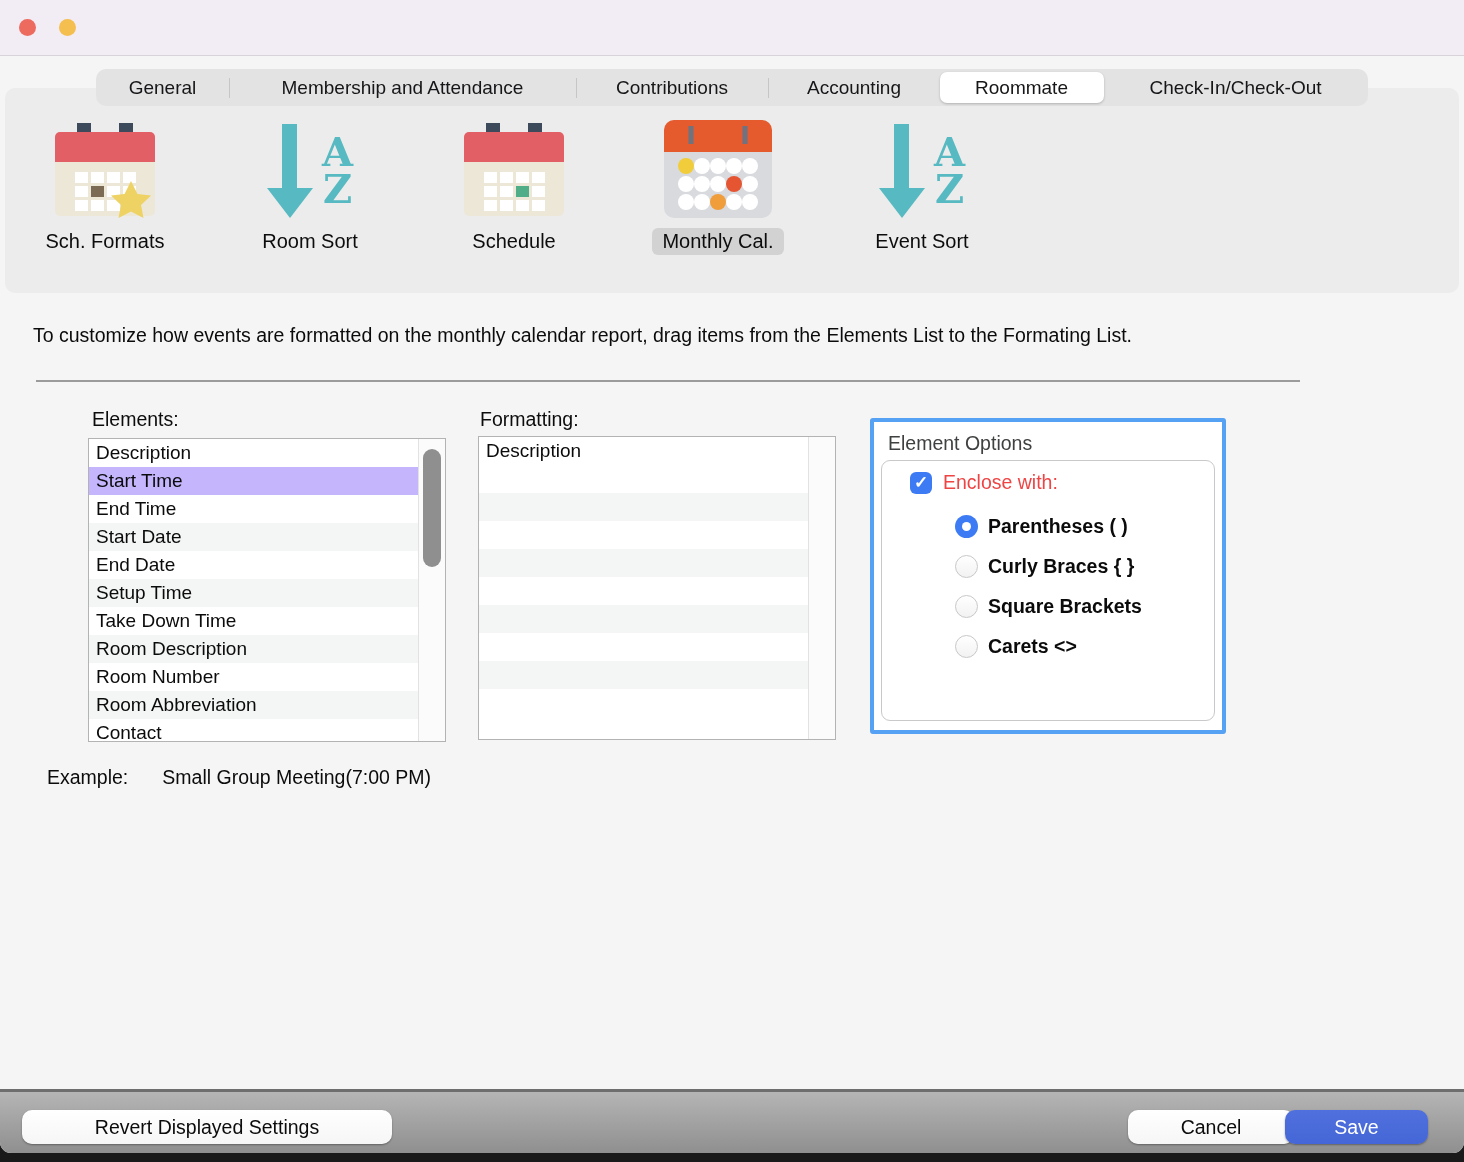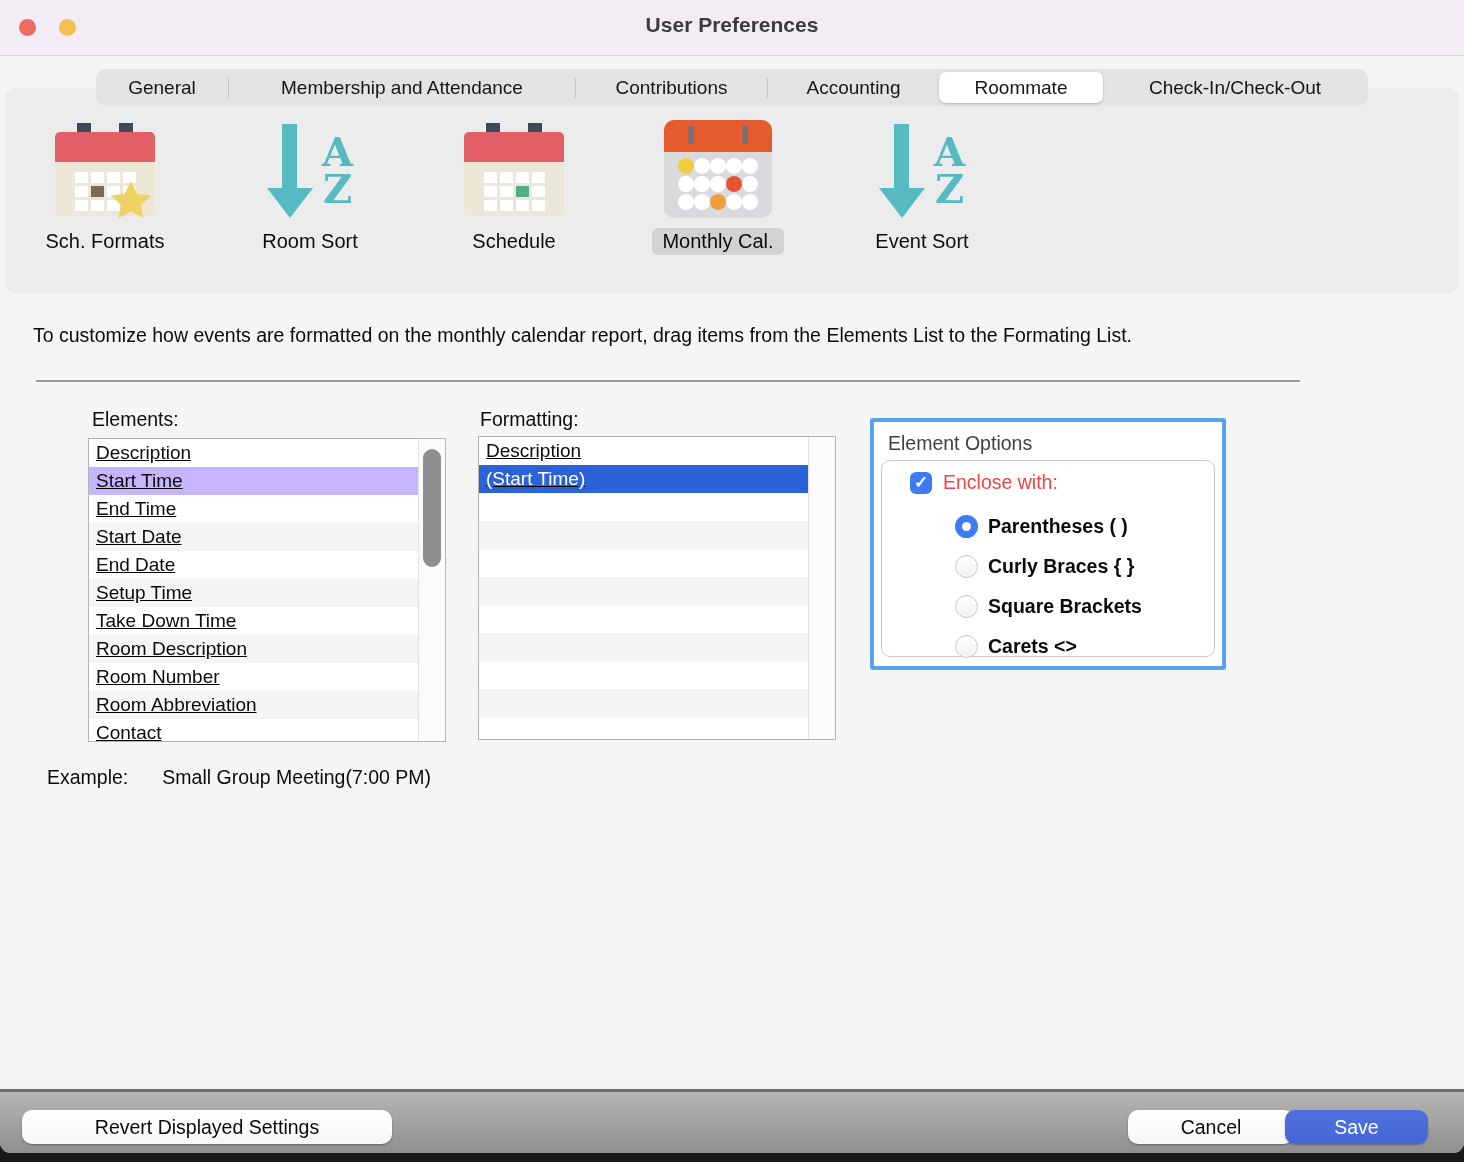--- a/index.html
+++ b/index.html
@@ -23,20 +23,21 @@
   .traffic.yellow{left:59px;background:#f5bf4f;}
   .win-title{
     position:absolute;left:0;right:0;top:13px;text-align:center;
     font-size:21px;font-weight:bold;color:#3b3b3d;
   }
   
   .tabsbar{
     position:absolute;left:96px;top:69px;height:37px;width:1272px;
     background:#e3e3e4;border-radius:10px;display:flex;align-items:center;
     z-index:3;
+    justify-content:center;
   }
   .tab{
     height:37px;display:flex;align-items:center;justify-content:center;
     font-size:19px;color:#161618;cursor:default;flex:0 0 auto;
   }
   .tabsep{width:1px;height:20px;background:#c6c6c8;flex:0 0 auto;}
   .tab.selected{
     background:#ffffff;border-radius:7px;height:31px;margin:3px 0;
     box-shadow:0 1px 2.5px rgba(0,0,0,.22);
   }
@@ -63,34 +64,34 @@
   .instructions{
     position:absolute;left:33px;top:322px;width:1190px;
     font-size:19.5px;line-height:26px;color:#0b0b0c;
   }
   .divider{position:absolute;left:36px;top:380px;width:1264px;height:2px;background:#9b9b9b;}
   .listlabel{position:absolute;font-size:19.5px;color:#0c0c0d;}
   .listbox{
     position:absolute;width:358px;height:304px;background:#ffffff;
     border:1.5px solid #b3b3b3;box-sizing:border-box;overflow:hidden;
   }
-  .rowarea{position:absolute;left:0;top:0;right:26px;bottom:0;overflow:hidden;text-decoration:underline;}
+  .rowarea{position:absolute;left:0;top:0;right:26px;bottom:0;overflow:hidden;}
   .lrow{height:28px;line-height:28px;font-size:19px;color:#0b0b0c;padding-left:7px;
     white-space:nowrap;background:#ffffff;}
   .lrow.stripe{background:#f4f5f5;}
   .lrow.sel-gray{background:#c4b5fd;}
   .lrow.sel-blue{background:#2a63d8;color:#ffffff;}
   .scrolltrack{
     position:absolute;top:0;right:0;bottom:0;width:26px;background:#fbfbfb;
     border-left:1px solid #e2e2e2;
   }
   .scrollthumb{position:absolute;left:4px;top:10px;width:18px;height:118px;border-radius:9px;background:#8f8f8f;}
   
   .optpanel{
-    position:absolute;left:870px;top:418px;width:356px;height:252px;
+    position:absolute;left:870px;top:418px;width:356px;height:316px;
     background:#ffffff;border:4px solid #55a1f3;border-radius:3px;box-sizing:border-box;
   }
   .opt-title{position:absolute;left:14px;top:10px;font-size:19.5px;color:#3f4041;}
   .groupbox{
     position:absolute;left:7px;top:38px;right:7px;bottom:9px;
     border:1px solid #c9c9cb;border-radius:9px;
   }
   .checkrow{position:absolute;left:36px;top:49px;display:flex;align-items:center;}
   .checkbox{
     width:22px;height:22px;border-radius:6px;background:#3d7bf5;
@@ -125,21 +126,20 @@
   .btn.primary{background:linear-gradient(#4f70dd,#4566d6);color:#ffffff;}
 </style>
 </head>
 <body>
 
 <div class="window">
 
   <div class="titlebar">
     <div class="traffic red"></div>
     <div class="traffic yellow"></div>
-    <div class="win-title">User Preferences</div>
   </div>
 
   <div class="toolpanel">
 
     <div class="toolitem" style="left:0px;">
       <div class="iconbox">
         <svg width="104" height="95" viewBox="0 0 104 95">
           <rect x="24" y="0" width="14" height="22" fill="#3d4a5c"></rect>
           <rect x="66" y="0" width="14" height="22" fill="#3d4a5c"></rect>
           <rect x="2" y="9" width="100" height="84" rx="5" fill="#ede7d8"></rect>
@@ -286,21 +286,20 @@
       </div>
     <div class="scrolltrack">
       <div class="scrollthumb"></div>
     </div>
   </div>
 
   <div class="listlabel" style="left:480px;top:408px;">Formatting:</div>
   <div class="listbox" style="left:478px;top:436px;">
     <div class="rowarea">
         <div class="lrow">Description</div>
-        <div class="lrow stripe sel-blue">(Start Time)</div>
         <div class="lrow"></div>
         <div class="lrow stripe"></div>
         <div class="lrow"></div>
         <div class="lrow stripe"></div>
         <div class="lrow"></div>
         <div class="lrow stripe"></div>
         <div class="lrow"></div>
         <div class="lrow stripe"></div>
         <div class="lrow"></div>
       </div>

